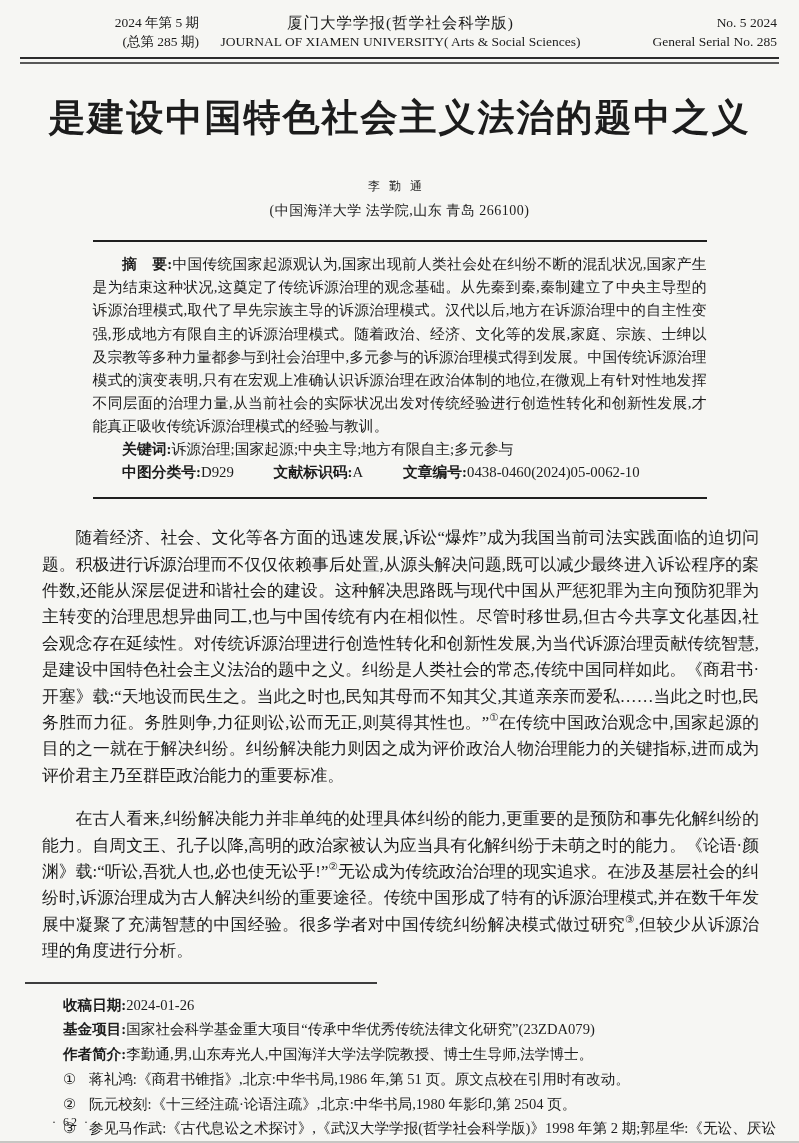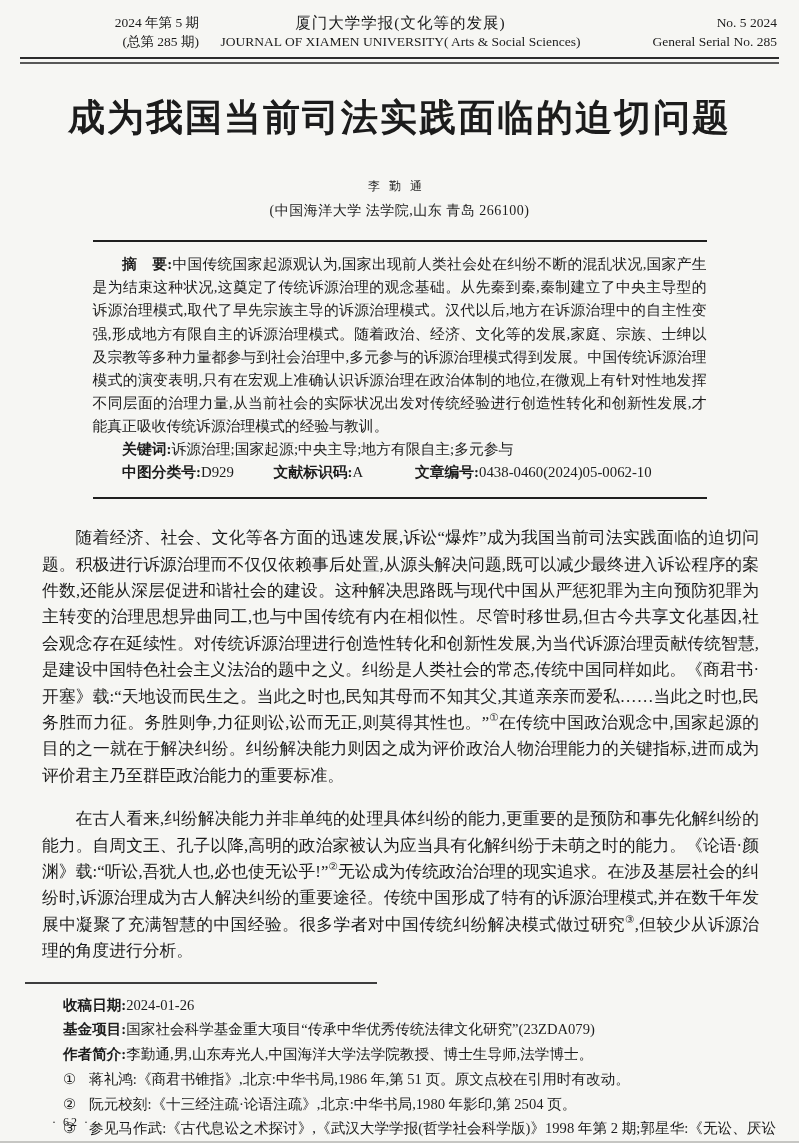--- a/index.html
+++ b/index.html
@@ -52,21 +52,21 @@
     width:614px;
     border-top:2px solid #1f1f1f;
     border-bottom:2px solid #1f1f1f;
     padding:11px 0 13px;
     font-size:14.8px; line-height:23.1px;
     text-align:justify;
   }
   .abstract-box p { margin:0; text-indent:2em; }
   .b { font-weight:bold; }
   .clc-line .pair { margin-right:36px; }
-  .clc-line .pair:last-child { margin-right:0;margin-left:12px; }
+  .clc-line .pair:last-child { margin-right:0; }
   
   .body-text {
     margin:26px 23px 0 25px;
     font-size:16.8px; line-height:26.4px;
     text-align:justify;
   }
   .body-text p { margin:17px; text-indent:2em; }
   sup.fnref { font-size:10.5px; vertical-align:super; line-height:0; }
   
   .fn-sep {
@@ -95,32 +95,32 @@
 <body>
 
 <div class="page">
 
   <div class="header">
     <div class="h-left">
       <div>2024 年第 5 期</div>
       <div>(总第 285 期)</div>
     </div>
     <div class="h-center">
-      <div class="cn">厦门大学学报(文化等的发展)</div>
+      <div class="cn">厦门大学学报(哲学社会科学版)</div>
       <div class="en">JOURNAL OF XIAMEN UNIVERSITY( Arts &amp; Social Sciences)</div>
     </div>
     <div class="h-right">
       <div>No. 5 2024</div>
       <div>General Serial No. 285</div>
     </div>
   </div>
 
   <div class="rule-double"></div>
 
-  <h1 class="title">成为我国当前司法实践面临的迫切问题</h1>
+  <h1 class="title">是建设中国特色社会主义法治的题中之义</h1>
 
   <div class="author">李勤通</div>
   <div class="affil">(中国海洋大学 法学院,山东 青岛 266100)</div>
 
   <div class="abstract-box">
     <p><span class="b">摘　要:</span><span>中国传统国家起源观认为,国家出现前人类社会处在纠纷不断的混乱状况,国家产生是为结束这种状况,这奠定了传统诉源治理的观念基础。从先秦到秦,秦制建立了中央主导型的诉源治理模式,取代了早先宗族主导的诉源治理模式。汉代以后,地方在诉源治理中的自主性变强,形成地方有限自主的诉源治理模式。随着政治、经济、文化等的发展,家庭、宗族、士绅以及宗教等多种力量都参与到社会治理中,多元参与的诉源治理模式得到发展。中国传统诉源治理模式的演变表明,只有在宏观上准确认识诉源治理在政治体制的地位,在微观上有针对性地发挥不同层面的治理力量,从当前社会的实际状况出发对传统经验进行创造性转化和创新性发展,才能真正吸收传统诉源治理模式的经验与教训。</span></p>
     <p><span class="b">关键词:</span><span>诉源治理;国家起源;中央主导;地方有限自主;多元参与</span></p>
     <p class="clc-line">
       <span class="pair"><span class="b">中图分类号:</span><span>D929</span></span>
       <span class="pair"><span class="b">文献标识码:</span><span>A</span></span>

